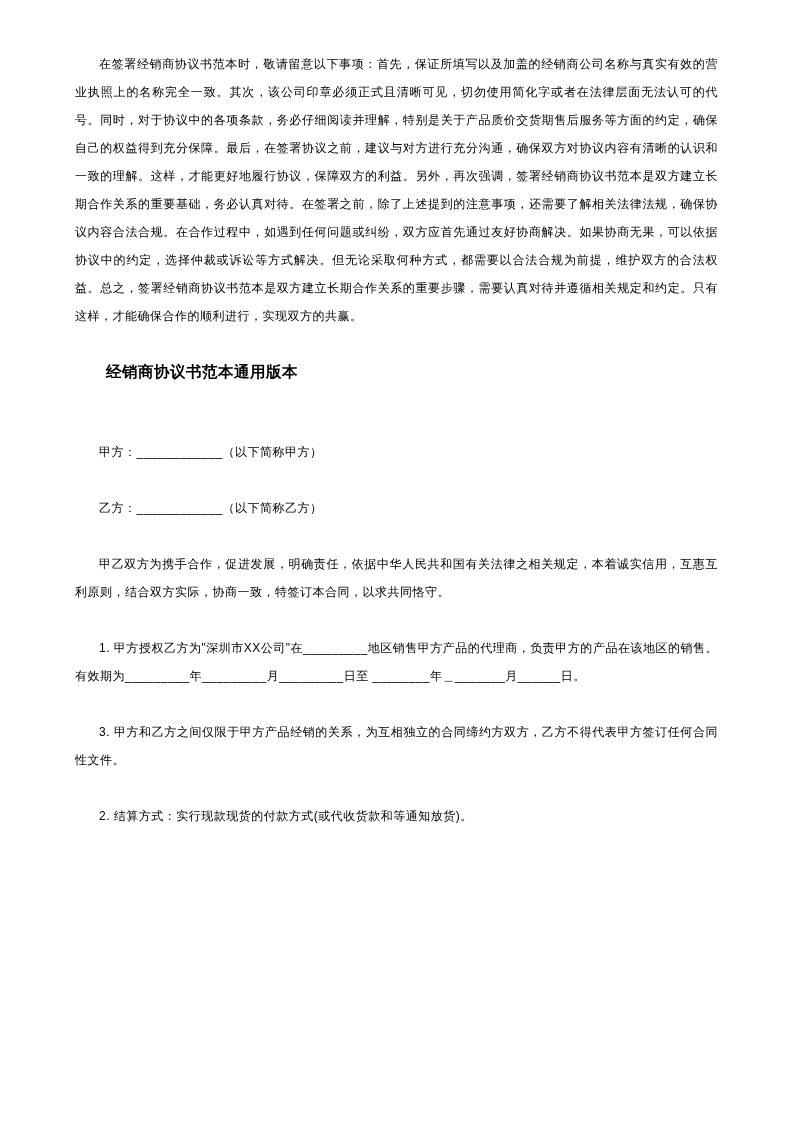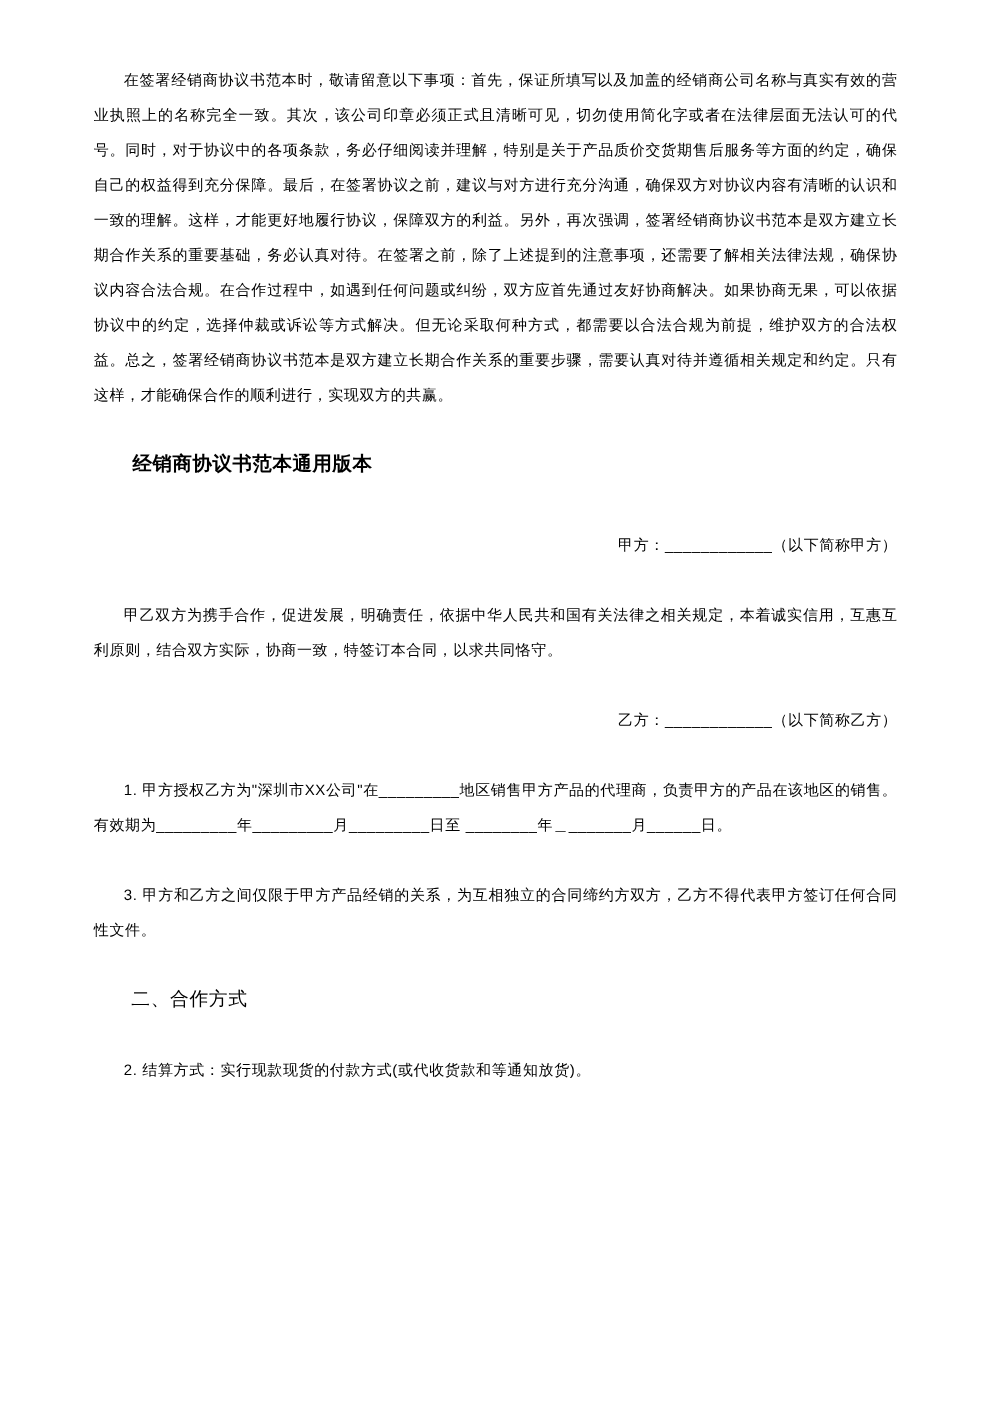--- a/index.html
+++ b/index.html
@@ -24,29 +24,29 @@
   .para {
     margin: 0 0 28px 0;
     font-size: 12px;
     line-height: 28px;
     text-align: justify;
     text-indent: 2em;
     letter-spacing: 0.5px;
     word-break: break-all;
   }
   .doc-title {
-    margin: 14px 0 36px 0;
+    margin: 14px 0 52px 0;
     font-size: 15.5px;
     line-height: 28px;
     font-weight: bold;
     text-indent: 2em;
     letter-spacing: 0.5px;
   }
   .blank-line {
-    text-align: right;
+    text-align: left;
   }
   .section-heading {
     margin: 0 0 28px 0;
     font-size: 15px;
     line-height: 28px;
     font-weight: normal;
     text-indent: 2em;
     letter-spacing: 0.5px;
   }
   .last {
@@ -57,28 +57,27 @@
 <body>
 
 <div class="page">
 
   <p class="para">在签署经销商协议书范本时，敬请留意以下事项：首先，保证所填写以及加盖的经销商公司名称与真实有效的营业执照上的名称完全一致。其次，该公司印章必须正式且清晰可见，切勿使用简化字或者在法律层面无法认可的代号。同时，对于协议中的各项条款，务必仔细阅读并理解，特别是关于产品质价交货期售后服务等方面的约定，确保自己的权益得到充分保障。最后，在签署协议之前，建议与对方进行充分沟通，确保双方对协议内容有清晰的认识和一致的理解。这样，才能更好地履行协议，保障双方的利益。另外，再次强调，签署经销商协议书范本是双方建立长期合作关系的重要基础，务必认真对待。在签署之前，除了上述提到的注意事项，还需要了解相关法律法规，确保协议内容合法合规。在合作过程中，如遇到任何问题或纠纷，双方应首先通过友好协商解决。如果协商无果，可以依据协议中的约定，选择仲裁或诉讼等方式解决。但无论采取何种方式，都需要以合法合规为前提，维护双方的合法权益。总之，签署经销商协议书范本是双方建立长期合作关系的重要步骤，需要认真对待并遵循相关规定和约定。只有这样，才能确保合作的顺利进行，实现双方的共赢。</p>
 
   <h2 class="doc-title">经销商协议书范本通用版本</h2>
 
   <p class="para blank-line">甲方：____________（以下简称甲方）</p>
 
+  <p class="para blank-line">乙方：____________（以下简称乙方）</p>
+
   <p class="para">甲乙双方为携手合作，促进发展，明确责任，依据中华人民共和国有关法律之相关规定，本着诚实信用，互惠互利原则，结合双方实际，协商一致，特签订本合同，以求共同恪守。</p>
-
-  <p class="para blank-line">乙方：____________（以下简称乙方）</p>
 
 
   <p class="para">1. 甲方授权乙方为"深圳市XX公司"在_________地区销售甲方产品的代理商，负责甲方的产品在该地区的销售。有效期为_________年_________月_________日至 ________年＿_______月______日。</p>
 
 
   <p class="para">3. 甲方和乙方之间仅限于甲方产品经销的关系，为互相独立的合同缔约方双方，乙方不得代表甲方签订任何合同性文件。</p>
 
-  <h3 class="section-heading">二、合作方式</h3>
 
 
   <p class="para last">2. 结算方式：实行现款现货的付款方式(或代收货款和等通知放货)。</p>
 
 </div>
 
 </body></html>

